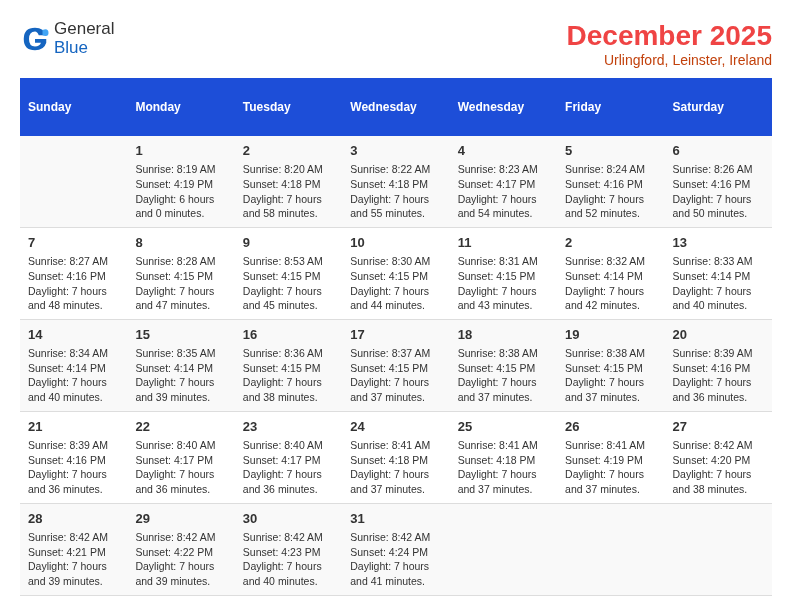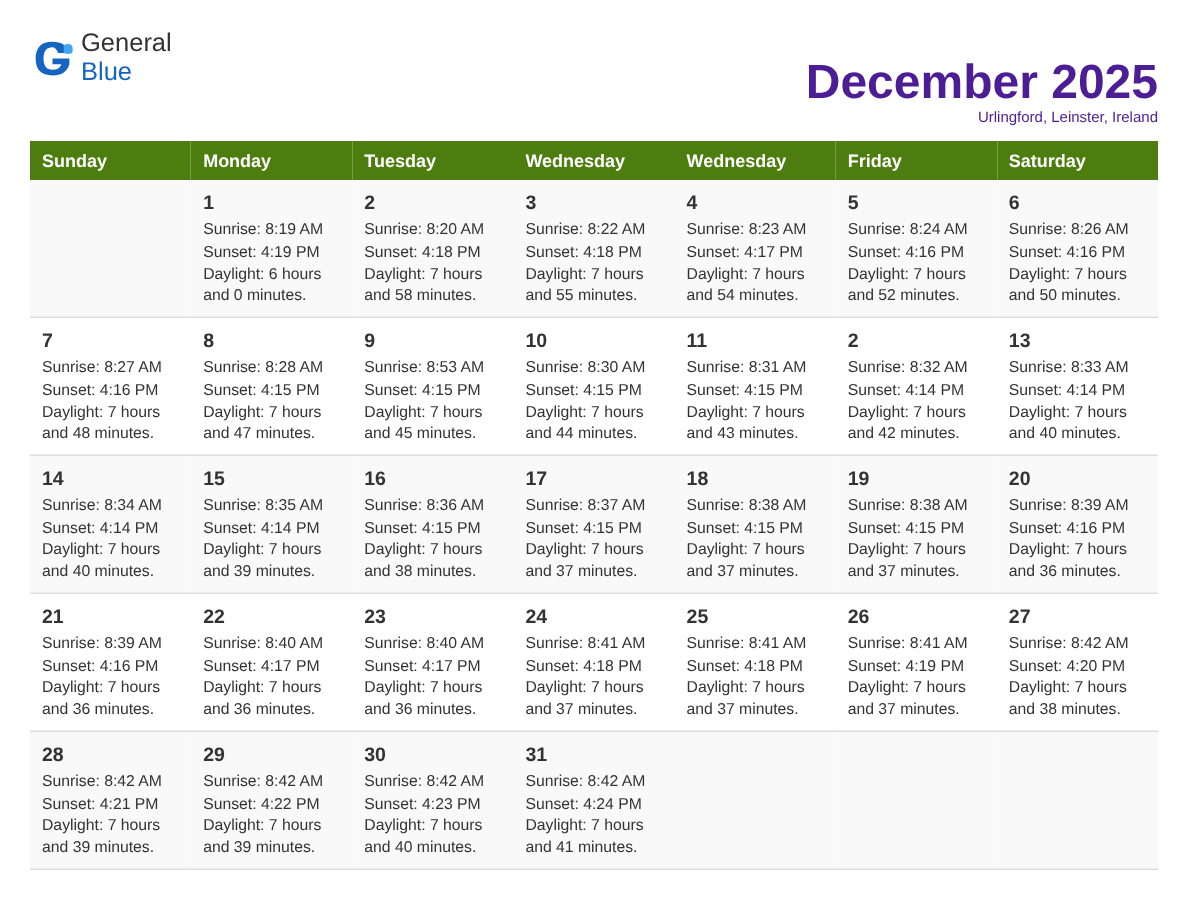--- a/index.html
+++ b/index.html
@@ -31,39 +31,38 @@
     }
     .logo-icon {
       width: 30px;
       height: 30px;
       margin-right: 4px;
     }
     .title-block {
       text-align: right;
     }
     .month-title {
-      font-size: 32px;
+      font-size: 28px;
       font-weight: bold;
-      color: #4c1d95;
-      margin-top: 16px;
+      color: #ef4444;
     }
     .location {
-      font-size: 10px;
-      color: #4c1d95;
+      font-size: 14px;
+      color: #c2410c;
     }
     table {
       width: 100%;
       border-collapse: collapse;
       font-size: 11px;
     }
     thead tr th {
-      background-color: #4d7c0f;
+      background-color: #1d4ed8;
       color: #fff;
       text-align: left;
-      padding: 6px 8px;
+      padding: 22px 8px;
       font-size: 12px;
       font-weight: bold;
     }
     tbody tr {
       border-bottom: 1px solid #ddd;
     }
     tbody tr:nth-child(odd) {
       background-color: #f9f9f9;
     }
     tbody tr:nth-child(even) {

